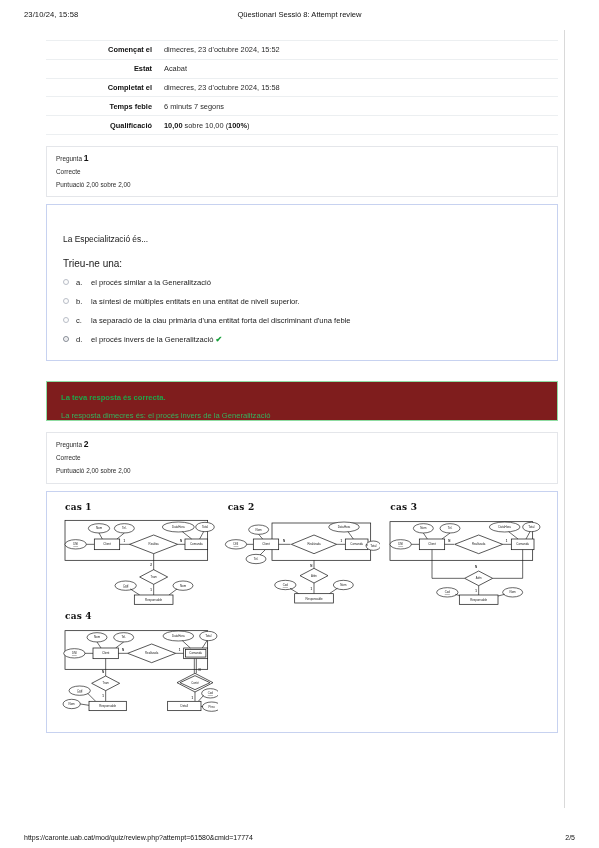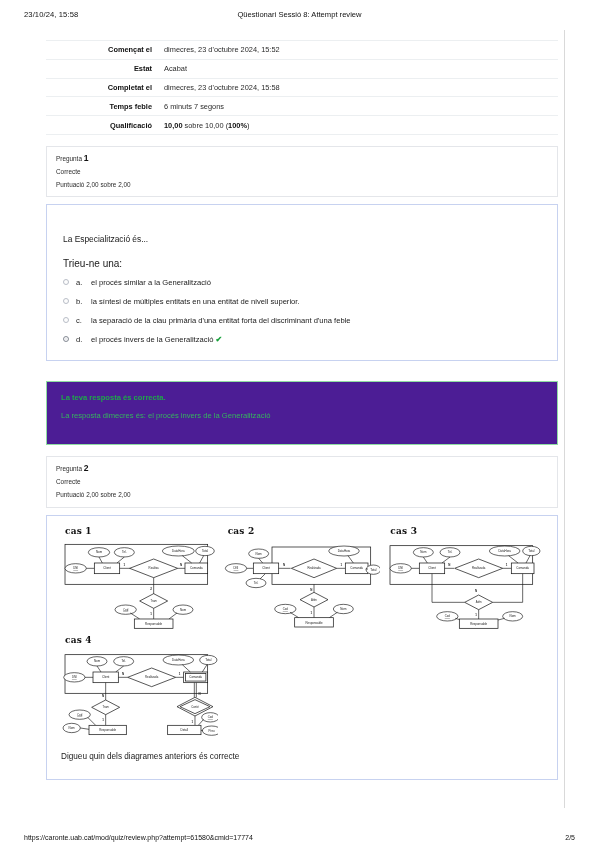--- a/index.html
+++ b/index.html
@@ -77,22 +77,22 @@
     border: 1px solid #b9bec7; background: #fdfdfd;
     flex: 0 0 auto; margin-top: 1px; margin-right: 7px;
   }
   .radio.checked { border-color: #8b9099; background: #cfd3d9; box-shadow: inset 0 0 0 1.2px #fff; }
   .ans .letter { width: 15px; flex: 0 0 auto; }
   .ans .atext { }
   .tick { color: #14a038; font-weight: bold; margin-left: 2px; font-size: 8px; }
 
   
   .feedback {
-    border: 1px solid #8fdca2; background: #4c1d95;
-    padding: 11px 14px 24px 14px;
+    border: 1px solid #8fdca2; background: #7f1d1d;
+    padding: 11px 14px 0 14px;
     margin-top: 20px;
   }
   .fb-title { font-size: 7.6px; font-weight: bold; color: #1ea84a; margin-bottom: 9px; }
   .fb-text  { font-size: 7.6px; color: #36b35e; }
 
   
   .qbody.diagrams { padding: 10px 14px 18px 14px; }
   .dgrid {
     display: grid; grid-template-columns: 1fr 1fr 1fr;
     column-gap: 6px; row-gap: 6px;
@@ -418,21 +418,20 @@
             <text class="card" x="197" y="112">1</text>
             <line class="ln" x1="214" y1="107" x2="206" y2="116"></line>
             <line class="ln" x1="213" y1="124" x2="202" y2="122"></line>
             <rect class="box" x="160" y="116" width="50" height="14"></rect>
               <text class="tl" x="185" y="125.2">Detall</text>
           </svg>
         </div>
 
       </div>
 
-      <div class="final-q">Digueu quin dels diagrames anteriors és correcte</div>
     </div>
 
   </div>
 
   <div class="footer">
     <span class="f-url">https://caronte.uab.cat/mod/quiz/review.php?attempt=61580&amp;cmid=17774</span>
     <span class="f-page">2/5</span>
   </div>
 
 </div>

